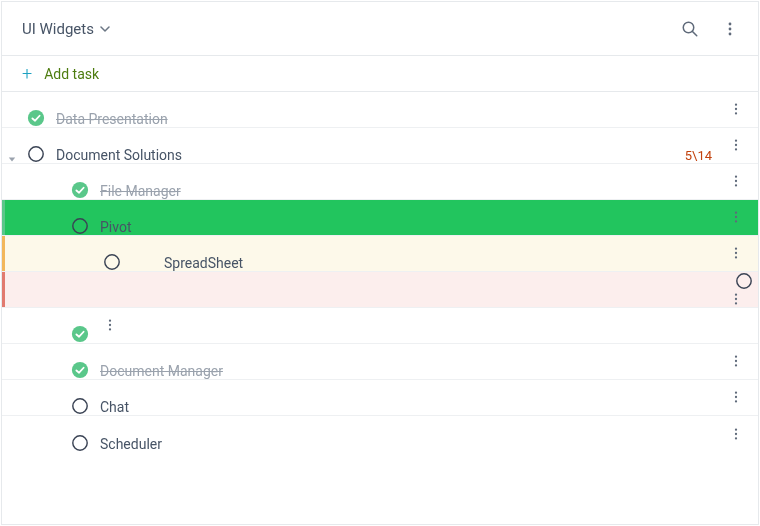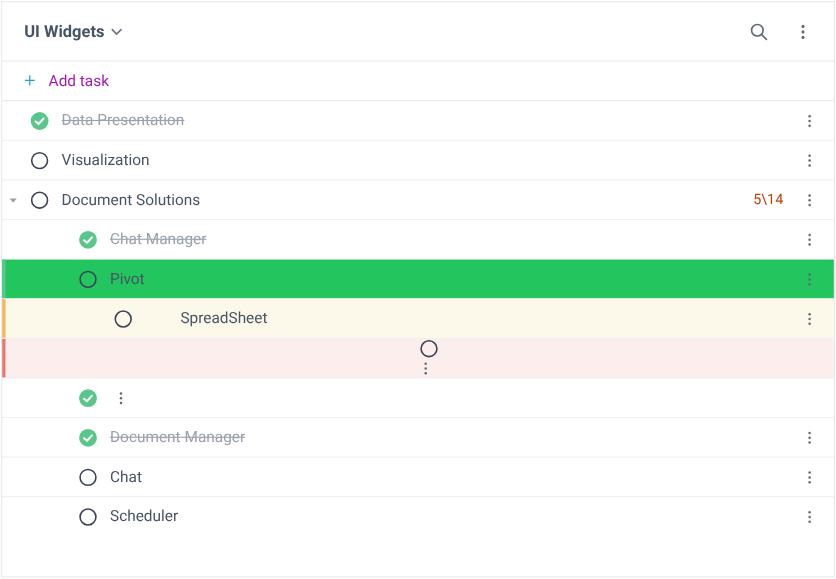--- a/index.html
+++ b/index.html
@@ -22,21 +22,21 @@
   .header {
     display: flex;
     align-items: center;
     height: 54px;
     border-bottom: 1px solid #e6e9ec;
     padding: 0 8px 0 20px;
   }
   .header-title {
     font-size: 15px;
     color: #475466;
-    font-weight: 700;
+    font-weight: 400;
     display: flex;
     align-items: center;
     gap: 6px;
   }
   .spacer { flex: 1; }
   .icon-btn {
     width: 40px;
     height: 40px;
     display: flex;
     align-items: center;
@@ -57,25 +57,25 @@
   .add-row {
     display: flex;
     align-items: center;
     height: 36px;
     padding-left: 20px;
     gap: 12px;
     cursor: pointer;
     border-bottom: 1px solid #e6e9ec;
   }
   .add-row .plus { color: #1ca1c1; font-size: 18px; font-weight: 300; line-height: 1; }
-  .add-row .text { color: #a21caf; font-size: 14px; }
+  .add-row .text { color: #4d7c0f; font-size: 14px; }
 
   .task-row {
     display: flex;
-    align-items: center;
+    align-items: flex-end;
     height: 36px;
     border-bottom: 1px solid #eef0f2;
     position: relative;
   }
   .task-row.no-border { border-bottom: none; }
   .accent {
     position: absolute;
     left: 0; top: 0; bottom: 0;
     width: 3px;
   }
@@ -167,36 +167,20 @@
     <div class="label">Data Presentation</div>
     <div class="row-menu">
       <svg width="14" height="14" viewBox="0 0 16 16">
           <circle cx="8" cy="3" r="1.3" fill="#5f6a7a"></circle>
           <circle cx="8" cy="8" r="1.3" fill="#5f6a7a"></circle>
           <circle cx="8" cy="13" r="1.3" fill="#5f6a7a"></circle>
         </svg>
     </div>
   </div>
 
-  <div class="task-row indent-0">
-    <div class="expand-col"></div>
-    <div class="check-col">
-      <svg width="18" height="18" viewBox="0 0 20 20">
-          <circle cx="10" cy="10" r="8" stroke="#3a4354" stroke-width="1.6" fill="none"></circle>
-        </svg>
-    </div>
-    <div class="label">Visualization</div>
-    <div class="row-menu">
-      <svg width="14" height="14" viewBox="0 0 16 16">
-          <circle cx="8" cy="3" r="1.3" fill="#5f6a7a"></circle>
-          <circle cx="8" cy="8" r="1.3" fill="#5f6a7a"></circle>
-          <circle cx="8" cy="13" r="1.3" fill="#5f6a7a"></circle>
-        </svg>
-    </div>
-  </div>
 
   <div class="task-row indent-0">
     <div class="expand-col">
       <svg width="8" height="8" viewBox="0 0 10 10">
           <path d="M1 3 L9 3 L5 8 Z" fill="#9aa2ad"></path>
         </svg>
     </div>
     <div class="check-col">
       <svg width="18" height="18" viewBox="0 0 20 20">
           <circle cx="10" cy="10" r="8" stroke="#3a4354" stroke-width="1.6" fill="none"></circle>
@@ -214,21 +198,21 @@
   </div>
 
   <div class="task-row completed indent-1">
     <div class="expand-col"></div>
     <div class="check-col">
       <svg width="18" height="18" viewBox="0 0 20 20">
           <circle cx="10" cy="10" r="9" fill="#5ac78a"></circle>
           <path d="M6 10.5 L9 13 L14 7.5" stroke="#fff" stroke-width="2" fill="none" stroke-linecap="round" stroke-linejoin="round"></path>
         </svg>
     </div>
-    <div class="label">Chat Manager</div>
+    <div class="label">File Manager</div>
     <div class="row-menu">
       <svg width="14" height="14" viewBox="0 0 16 16">
           <circle cx="8" cy="3" r="1.3" fill="#5f6a7a"></circle>
           <circle cx="8" cy="8" r="1.3" fill="#5f6a7a"></circle>
           <circle cx="8" cy="13" r="1.3" fill="#5f6a7a"></circle>
         </svg>
     </div>
   </div>
 
 

